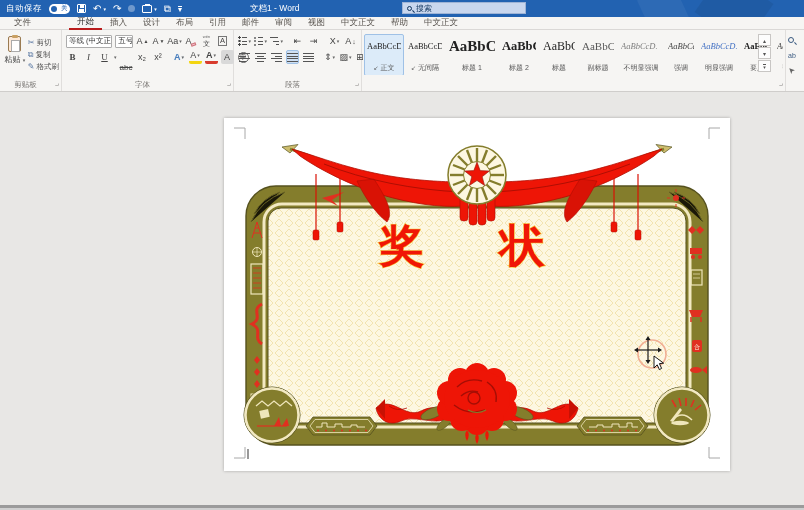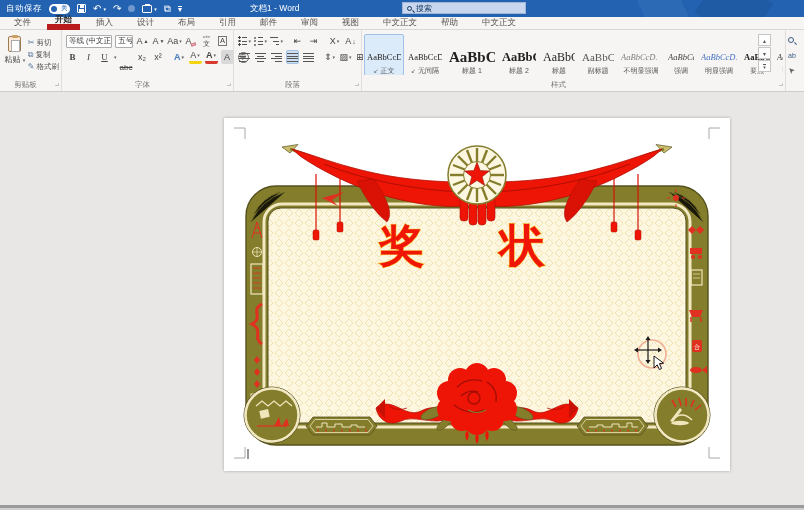--- a/index.html
+++ b/index.html
@@ -23,23 +23,23 @@
   .dimdot { width:7px; height:7px; border-radius:50%; background:rgba(255,255,255,.35); }
   .prt { width:10px; height:8px; border:1px solid #fff; border-radius:1px; position:relative; }
   .prt:before { content:""; position:absolute; left:2px; top:-2px; width:5px; height:2px; background:#fff; }
   .ovf { font-size:8px; border-top:1px solid #fff; line-height:5px; height:6px; }
   .doc-title { position:absolute; left:250px; top:3px; font-size:8.5px; color:#fff; white-space:nowrap; }
   .searchbox { position:absolute; left:402px; top:2px; width:124px; height:12px; background:#c9d7ee; border:1px solid #9fb4d6; border-radius:0; display:flex; align-items:center; gap:4px; padding:0 4px; color:#12365f; font-size:8px; }
   .mag { width:5px; height:5px; border:1px solid #12365f; border-radius:50%; position:relative; flex:0 0 auto; }
   .mag:after { content:""; position:absolute; left:4px; top:4px; width:3px; height:1px; background:#12365f; transform:rotate(45deg); }
 
   
-  .tabrow { position:absolute; left:0; top:17px; width:804px; height:13px; background:#f6f5f3; border-bottom:1px solid #dad8d6; display:flex; align-items:center; padding-left:6px;gap:8px; }
+  .tabrow { position:absolute; left:0; top:17px; width:804px; height:13px; background:#f6f5f3; border-bottom:1px solid #dad8d6; display:flex; align-items:center; padding-left:6px; }
   .tab { font-size:8.5px; color:#57534e; padding:0 8px; height:13px; display:flex; align-items:center; white-space:nowrap; }
-  .tab.active { color:#262626; font-weight:bold; border-bottom:6px solid #b91c1c; }
+  .tab.active { color:#262626; font-weight:normal; border-bottom:2px solid #b91c1c;margin-left:30px; }
 
   
   .ribbon { position:absolute; left:0; top:30px; width:804px; height:62px; background:#f6f5f3; border-bottom:1px solid #cfcdcb; display:flex; }
   .rgroup { position:relative; height:100%; border-right:1px solid #e0dedc; padding:3px 2px 12px 2px; }
   .glabel { position:absolute; bottom:1px; left:0; right:10px; text-align:center; font-size:7.5px; color:#7a7774; }
   .launcher { position:absolute; right:2px; bottom:2px; font-size:7px; color:#8a8886; transform:rotate(180deg); line-height:1; }
   .rrow { display:flex; align-items:center; gap:3px; height:16px; padding:0 2px; }
   .rbtn { display:inline-flex; align-items:center; justify-content:center; min-width:13px; height:14px; border-radius:2px; font-size:9px; color:#444; gap:1px; }
   .rbtn.sel { background:#cfe0f3; border:1px solid #9fc1e6; }
   .dd { font-size:5px; color:#666; }
@@ -86,21 +86,21 @@
   .ic-all,.ic-alc,.ic-alr,.ic-alj,.ic-ald { width:11px; height:10px; background-image:linear-gradient(#555,#555),linear-gradient(#555,#555),linear-gradient(#555,#555),linear-gradient(#555,#555); background-repeat:no-repeat; }
   .ic-all { background-size:11px 1px,7px 1px,11px 1px,7px 1px; background-position:0 1px,0 3.6px,0 6.2px,0 8.8px; }
   .ic-alc { background-size:11px 1px,7px 1px,11px 1px,7px 1px; background-position:0 1px,2px 3.6px,0 6.2px,2px 8.8px; }
   .ic-alr { background-size:11px 1px,7px 1px,11px 1px,7px 1px; background-position:0 1px,4px 3.6px,0 6.2px,4px 8.8px; }
   .ic-alj { background-size:11px 1px,11px 1px,11px 1px,11px 1px; background-position:0 1px,0 3.6px,0 6.2px,0 8.8px; }
   .ic-ald { background-size:11px 1px,11px 1px,11px 1px,11px 1px; background-position:0 1px,0 3.6px,0 6.2px,0 8.8px; }
 
   
   .g-styles { width:424px; display:flex; flex-direction:column; }
   .gallery { display:flex; gap:1px; height:42px; overflow:hidden; padding-top:1px; flex:0 0 auto; }
-  .si { flex:0 0 auto; border:1px solid transparent; border-radius:2px; padding:12px 2px 0 2px; display:flex; flex-direction:column; justify-content:space-between; overflow:hidden; height:42px; background:#f6f5f3; }
+  .si { flex:0 0 auto; border:1px solid transparent; border-radius:2px; padding:1px 2px 0 2px; display:flex; flex-direction:column; justify-content:space-between; overflow:hidden; height:42px; background:#f6f5f3; }
   .si.sel { border-color:#9fc1e6; background:#dcebf9; }
   .sp { font-family:"Liberation Serif",serif; color:#222; white-space:nowrap; overflow:hidden; line-height:20px; height:26px; }
   .sl { font-size:7px; color:#555; white-space:nowrap; overflow:hidden; text-align:center; padding-bottom:2px; }
   .sl i { font-style:normal; font-size:6px; }
   .p-body { font-size:8.5px; }
   .p-h1 { font-size:15px; font-weight:bold; }
   .p-h2 { font-size:12.5px; font-weight:bold; }
   .p-h { font-size:12px; }
   .p-sub { font-size:11px; color:#595959; }
   .p-em1 { font-size:8.5px; font-style:italic; color:#808080; }
@@ -370,21 +370,20 @@
             <span class="sl"><i></i><span>引用</span></span>
           </div>
       </div>
       <div class="scrollcol">
         <span class="scbtn">▴</span>
         <span class="scbtn">▾</span>
         <span class="scbtn">
             <span class="bar">▾</span>
           </span>
       </div>
-      <span class="glabel" style="right:30px">样式</span>
       <span class="launcher">⌐</span>
     </div>
 
     <div class="rgroup g-edit">
       <span class="e-ic">
           <span class="magL"></span>
         </span>
       <span class="e-ic">
           <span>ab</span>
         </span>

